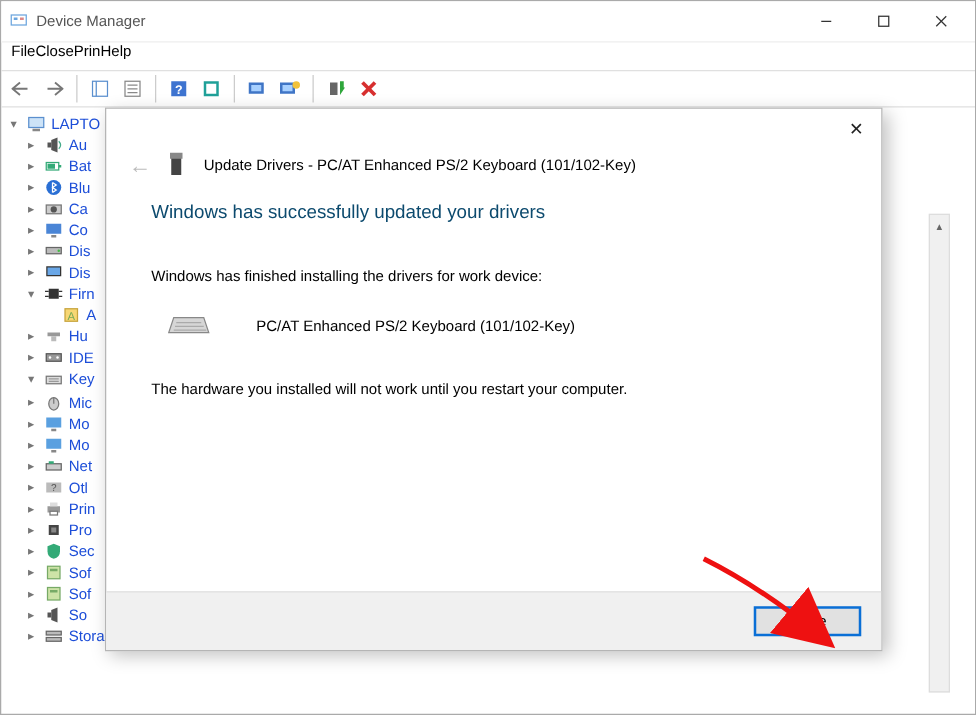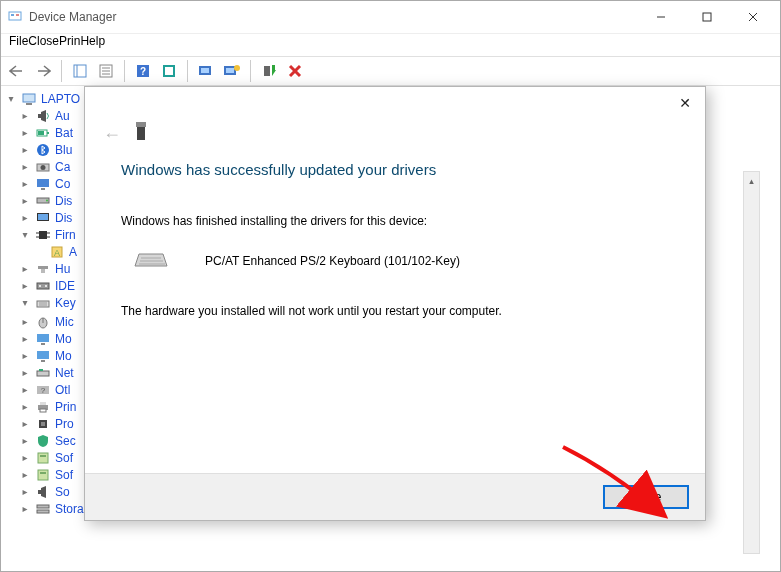--- a/index.html
+++ b/index.html
@@ -572,24 +572,25 @@
 <div class="dialog">
   <div class="dialog-close">✕</div>
   <div class="dialog-header">
     <span class="back-arrow">←</span>
     <span class="hdr-icon">
       <svg width="14" height="20">
           <rect x="2" y="4" width="8" height="14" fill="#444"></rect>
           <rect x="1" y="0" width="10" height="5" fill="#888"></rect>
         </svg>
     </span>
+    <span class="dialog-title">Update Drivers - PC/AT Enhanced PS/2 Keyboard (101/102-Key)</span>
   </div>
   <div class="dialog-body">
     <div class="headline">Windows has successfully updated your drivers</div>
-    <div class="body-text">Windows has finished installing the drivers for this device:</div>
+    <div class="body-text">Windows has finished installing the drivers for work device:</div>
     <div class="device-row">
       <span class="kbimg">
         <svg width="36" height="18">
             <polygon points="2,14 34,14 30,2 6,2" fill="#d6d6d6" stroke="#888"></polygon>
             <line x1="8" y1="6" x2="28" y2="6" stroke="#aaa"></line>
             <line x1="7" y1="9" x2="30" y2="9" stroke="#aaa"></line>
             <line x1="6" y1="12" x2="32" y2="12" stroke="#aaa"></line>
           </svg>
       </span>
       <span>PC/AT Enhanced PS/2 Keyboard (101/102-Key)</span>

